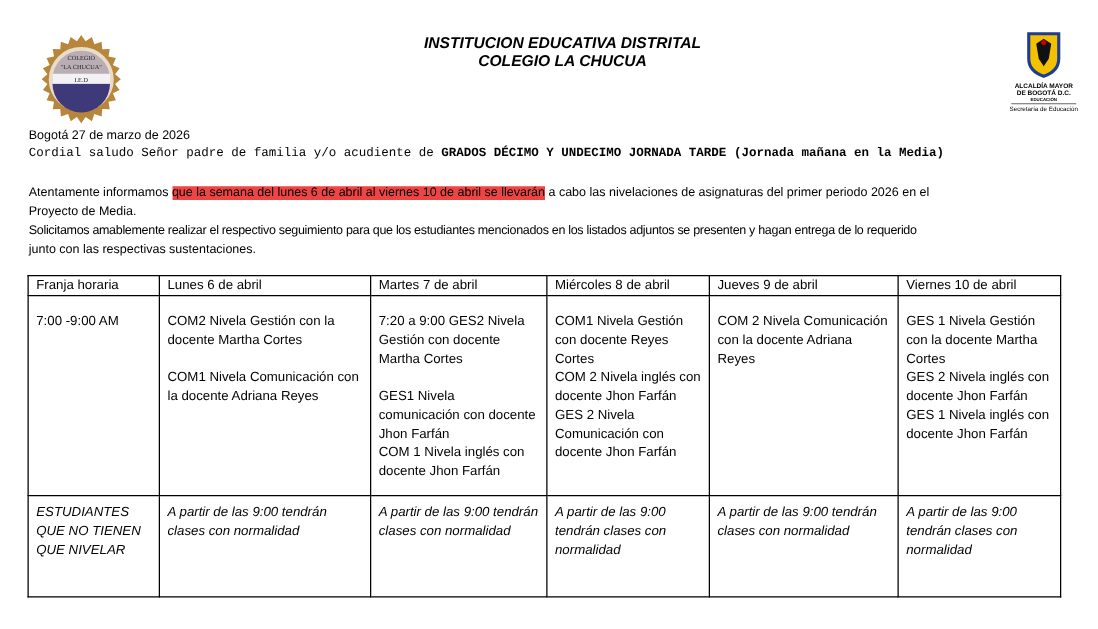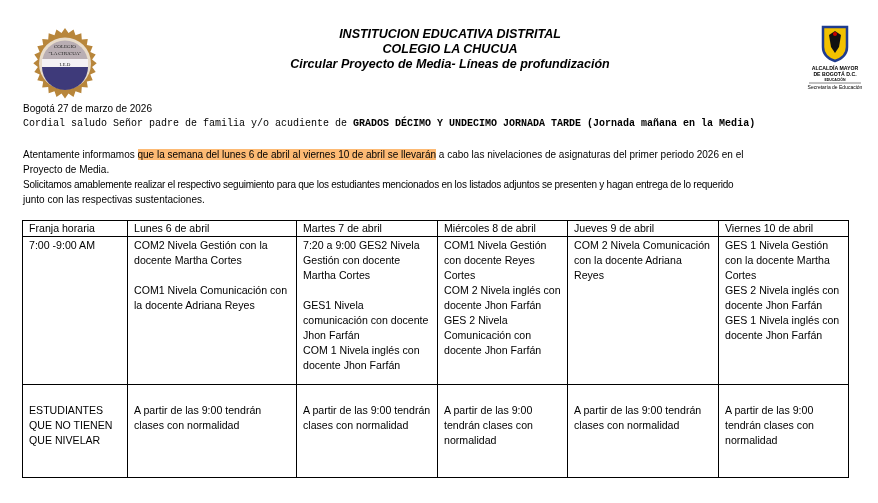--- a/index.html
+++ b/index.html
@@ -5,28 +5,28 @@
     html, body { margin: 0; padding: 0; background: #ffffff; }
     body { width: 878px; height: 503px; position: relative; overflow: hidden;
            font-family: "Liberation Sans", sans-serif; color: #000; }
     .abs { position: absolute; }
     .logo-left { left: 27px; top: 27px; width: 76px; height: 76px; }
     .logo-right { left: 805px; top: 25px; width: 60px; height: 70px; }
     .hdr { left: 250px; width: 400px; text-align: center; }
     .hdr-line { font-size: 12.5px; font-weight: bold; font-style: italic; line-height: 15px; }
     .hdr-addr { font-size: 10.5px; line-height: 13px; font-style: normal; font-weight: normal; }
     .body-text { left: 23px; font-size: 10px; line-height: 15px; white-space: nowrap; }
-    .hl { background: #fdba74; }
+    .hl { background: #ef4444; }
     table.sched { position: absolute; left: 22px; top: 220px; width: 826px;
                   border-collapse: collapse; font-size: 10.6px; line-height: 15px; table-layout: fixed; }
     table.sched td, table.sched th { border: 1.2px solid #000; vertical-align: top; padding: 0 6px; text-align: left; font-weight: normal; }
     table.sched .title-row td { text-align: center; height: 15px; }
     table.sched .head-row th { height: 15px; }
-    table.sched .row1 td { height: 146px; padding-top: 1px; margin-top: 12px; }
-    table.sched .row2 td { height: 74px; padding-top: 18px; }
+    table.sched .row1 td { height: 146px; padding-top: 13px; margin-top: 12px; }
+    table.sched .row2 td { height: 74px; padding-top: 6px; font-style: italic; }
     .entry { display: block; }
     .gap { display: block; height: 15px; }
   </style>
 </head>
 <body>
 
 <div class="abs logo-left">
   <svg width="76" height="76" viewBox="0 0 76 76">
     <polygon fill="#b8863b" points="38,1 41.5,6 46.5,2.5 48.5,8.3 54.3,6.3 54.8,12.4 60.8,12.1 59.8,18.1 65.7,19.3 63.3,24.9 68.7,27.5 65.1,32.4 69.7,36.3 65.1,40.1 68.7,45 63.3,47.6 65.7,53.2 59.8,54.4 60.8,60.4 54.8,60.1 54.3,66.2 48.5,64.2 46.5,70 41.5,66.5 38,71.5 34.5,66.5 29.5,70 27.5,64.2 21.7,66.2 21.2,60.1 15.2,60.4 16.2,54.4 10.3,53.2 12.7,47.6 7.3,45 10.9,40.1 6.3,36.3 10.9,32.4 7.3,27.5 12.7,24.9 10.3,19.3 16.2,18.1 15.2,12.1 21.2,12.4 21.7,6.3 27.5,8.3 29.5,2.5 34.5,6"></polygon>
     <circle cx="38" cy="36.5" r="26" fill="#e8dccb"></circle>
@@ -35,21 +35,20 @@
     <rect x="15" y="32" width="46" height="8" fill="#f4f1f4"></rect>
     <text x="38" y="21" font-size="5" text-anchor="middle" font-family="Liberation Serif, serif" fill="#222">COLEGIO</text>
     <text x="38" y="28" font-size="5" text-anchor="middle" font-family="Liberation Serif, serif" fill="#222">"LA CHUCUA"</text>
     <text x="38" y="38.5" font-size="5" text-anchor="middle" font-family="Liberation Serif, serif" fill="#222">I.E.D</text>
   </svg>
 </div>
 
 <div class="abs hdr" style="top:27px;">
   <div class="hdr-line">INSTITUCION EDUCATIVA DISTRITAL</div>
   <div class="hdr-line">COLEGIO LA CHUCUA</div>
-  <div class="hdr-line">Circular Proyecto de Media- Líneas de profundización</div>
 </div>
 
 <div class="abs logo-right">
   <svg width="60" height="70" viewBox="0 0 60 70">
     <path d="M18,2 L42,2 L42,22 Q42,32 30,36 Q18,32 18,22 Z" fill="#f2c100" stroke="#1f3c8f" stroke-width="2.5"></path>
     <path d="M24,10 L30,6 L36,10 L34,22 L30,28 L26,22 Z" fill="#111"></path>
     <circle cx="30" cy="9" r="2" fill="#c00"></circle>
     <text x="30" y="45" font-size="5.2" font-weight="bold" text-anchor="middle" font-family="Liberation Sans, sans-serif">ALCALDÍA MAYOR</text>
     <text x="30" y="51" font-size="5.2" font-weight="bold" text-anchor="middle" font-family="Liberation Sans, sans-serif">DE BOGOTÁ D.C.</text>
     <text x="30" y="56" font-size="3.5" font-weight="bold" text-anchor="middle" font-family="Liberation Sans, sans-serif">EDUCACIÓN</text>

